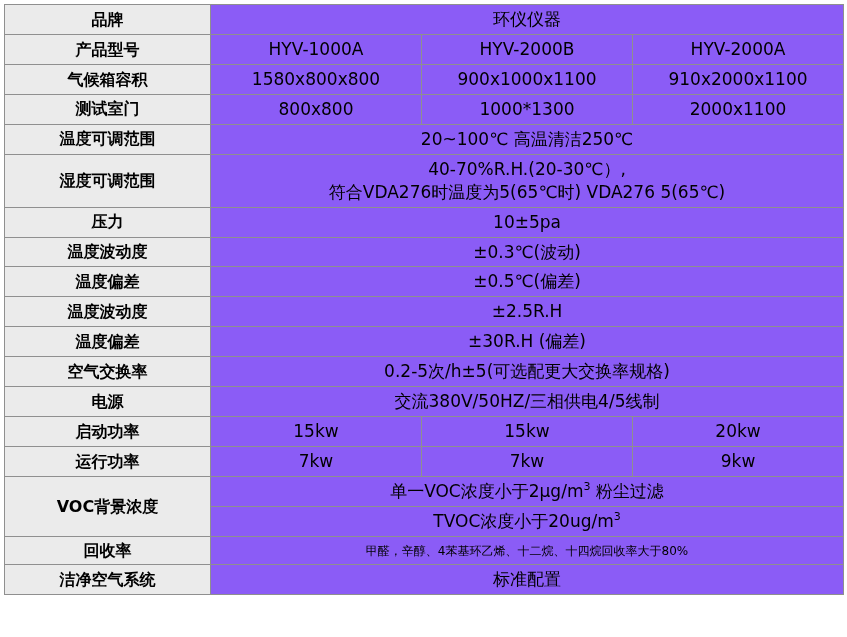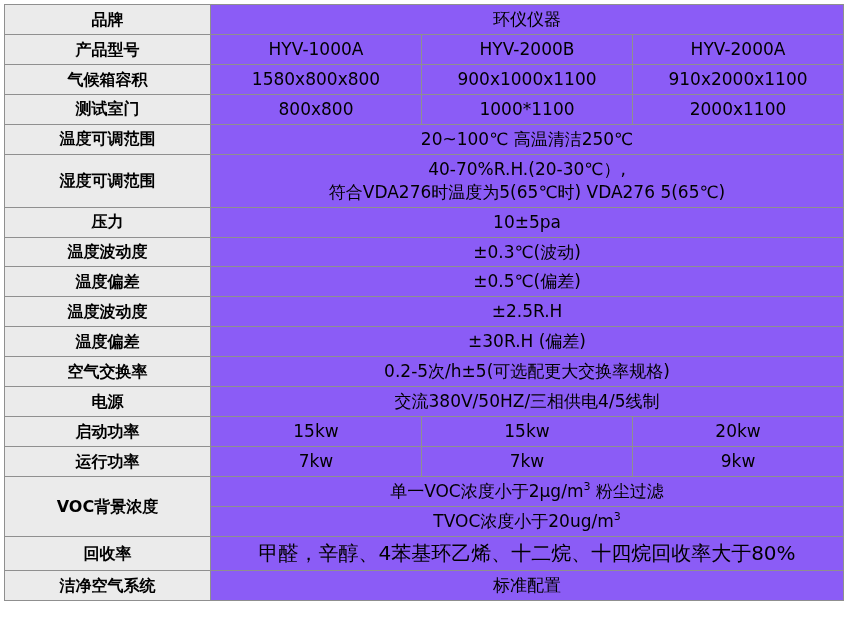--- a/index.html
+++ b/index.html
@@ -38,21 +38,21 @@
     background: #ebebeb;
     font-weight: bold;
     width: 206px;
     font-size: 16px;
   }
   td.val {
     background: #8b5cf6;
     font-size: 17px;
   }
   td.val-sm {
-    font-size: 20px;
+    font-size: 12px;
   }
   .sup {
     font-size: 11px;
     vertical-align: super;
   }
   .line2 {
     display: block;
   }
   .r-h2 { height: 34px; font-family: Liberation Serif, serif; }
 </style>
@@ -84,21 +84,21 @@
       <tr>
         <td class="label">气候箱容积</td>
         <td class="val">1580x800x800</td>
         <td class="val">900x1000x1100</td>
         <td class="val">910x2000x1100</td>
       </tr>
 
       <tr>
         <td class="label">测试室门</td>
         <td class="val">800x800</td>
-        <td class="val">1000*1100</td>
+        <td class="val">1000*1300</td>
         <td class="val">2000x1100</td>
       </tr>
 
       <tr>
         <td class="label">温度可调范围</td>
         <td class="val" colspan="3">20~100℃ 高温清洁250℃</td>
       </tr>
 
       <tr>
         <td class="label r-h2">湿度可调范围</td>

